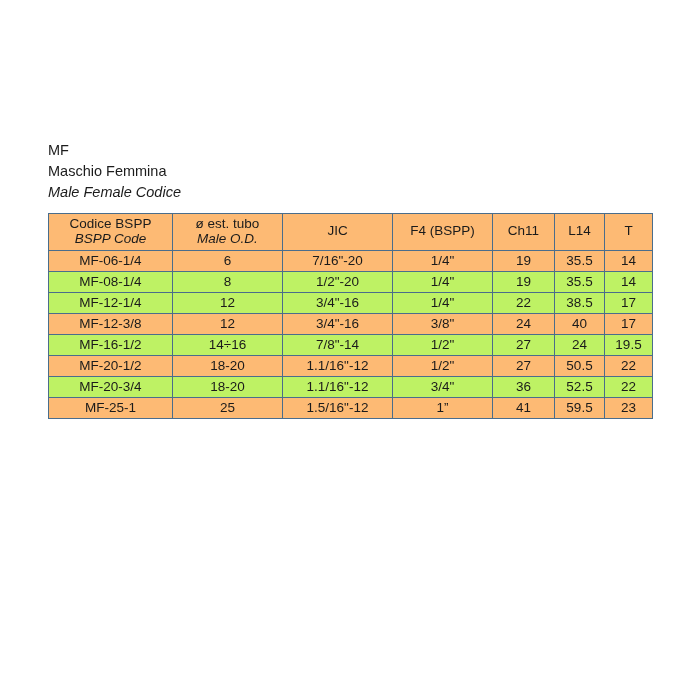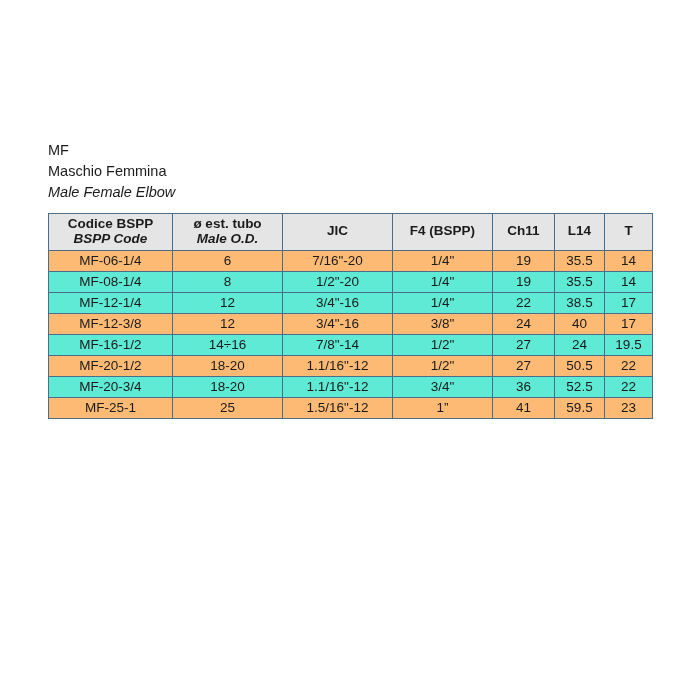--- a/index.html
+++ b/index.html
@@ -50,36 +50,36 @@
     text-align: center;
     font-size: 13.5px;
     color: #1b1b1b;
     padding: 0;
     height: 20px;
     line-height: 20px;
     white-space: nowrap;
     overflow: hidden;
   }
   table.spec thead th {
-    background: #e5e5e5;
+    background: #fdba74;
     height: 22px;
     line-height: 1.1;
     padding: 3px 2px;
-    font-weight: bold;
+    font-weight: normal;
     vertical-align: middle;
   }
   table.spec thead th .hdr-it {
     display: block;
     font-style: italic;
   }
   table.spec thead th .hdr-top {
     display: block;
   }
   tr.shaded td {
-    background: #5eead4;
+    background: #bef264;
   }
   tr.plain td {
     background: #fdba74;
   }
   
   col.c0 { width: 124px; }
   col.c1 { width: 110px; }
   col.c2 { width: 110px; }
   col.c3 { width: 100px; }
   col.c4 { width: 62px; }
@@ -87,21 +87,21 @@
   col.c6 { width: 48px; }
 </style>
 </head>
 <body>
 
 <div class="page">
 
   <div class="heading">
     <div class="line">MF</div>
     <div class="line">Maschio Femmina</div>
-    <div class="line italic">Male Female Elbow</div>
+    <div class="line italic">Male Female Codice</div>
   </div>
 
   <div class="table-wrap">
     <table class="spec">
       <colgroup>
         <col class="c0">
           <col class="c1">
           <col class="c2">
           <col class="c3">
           <col class="c4">

